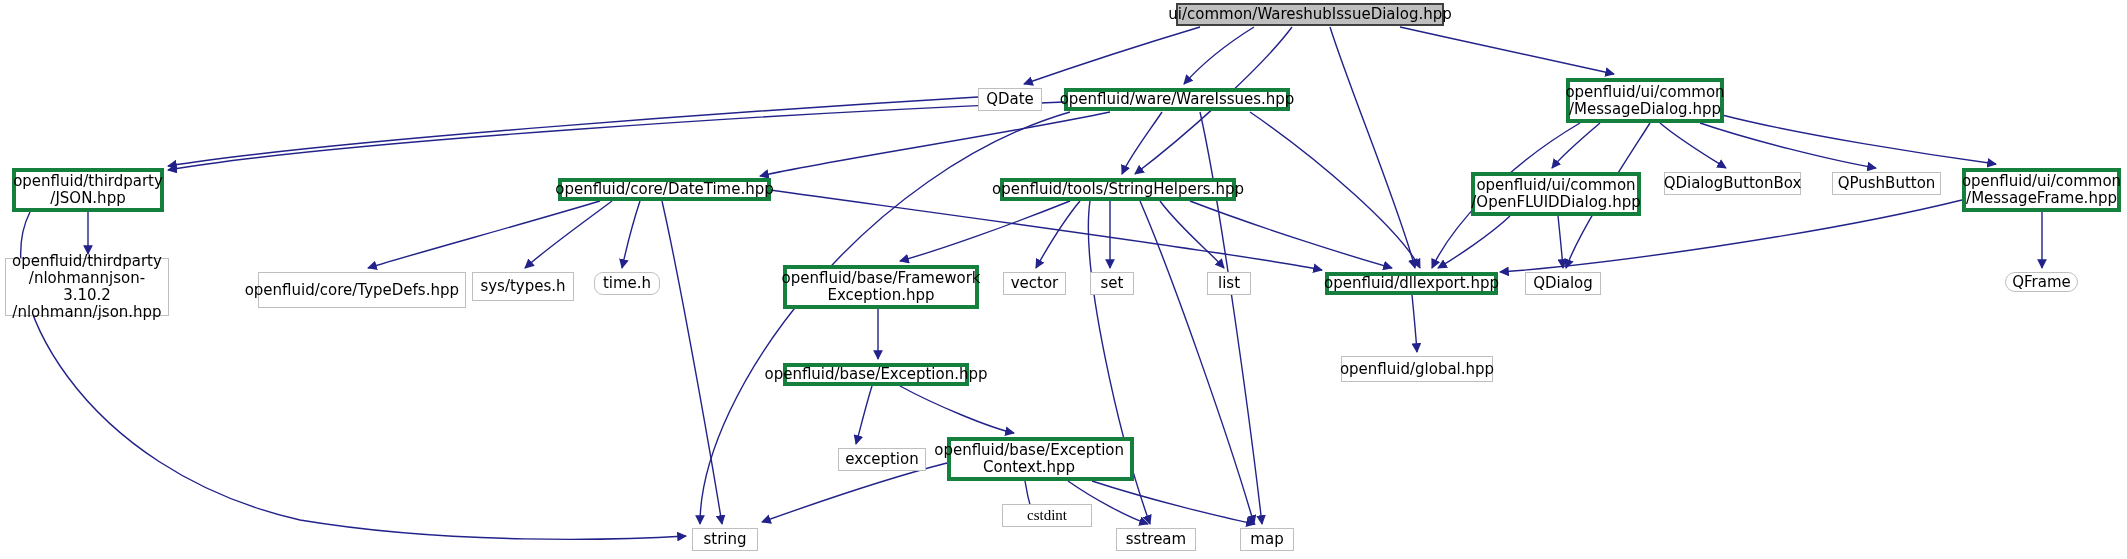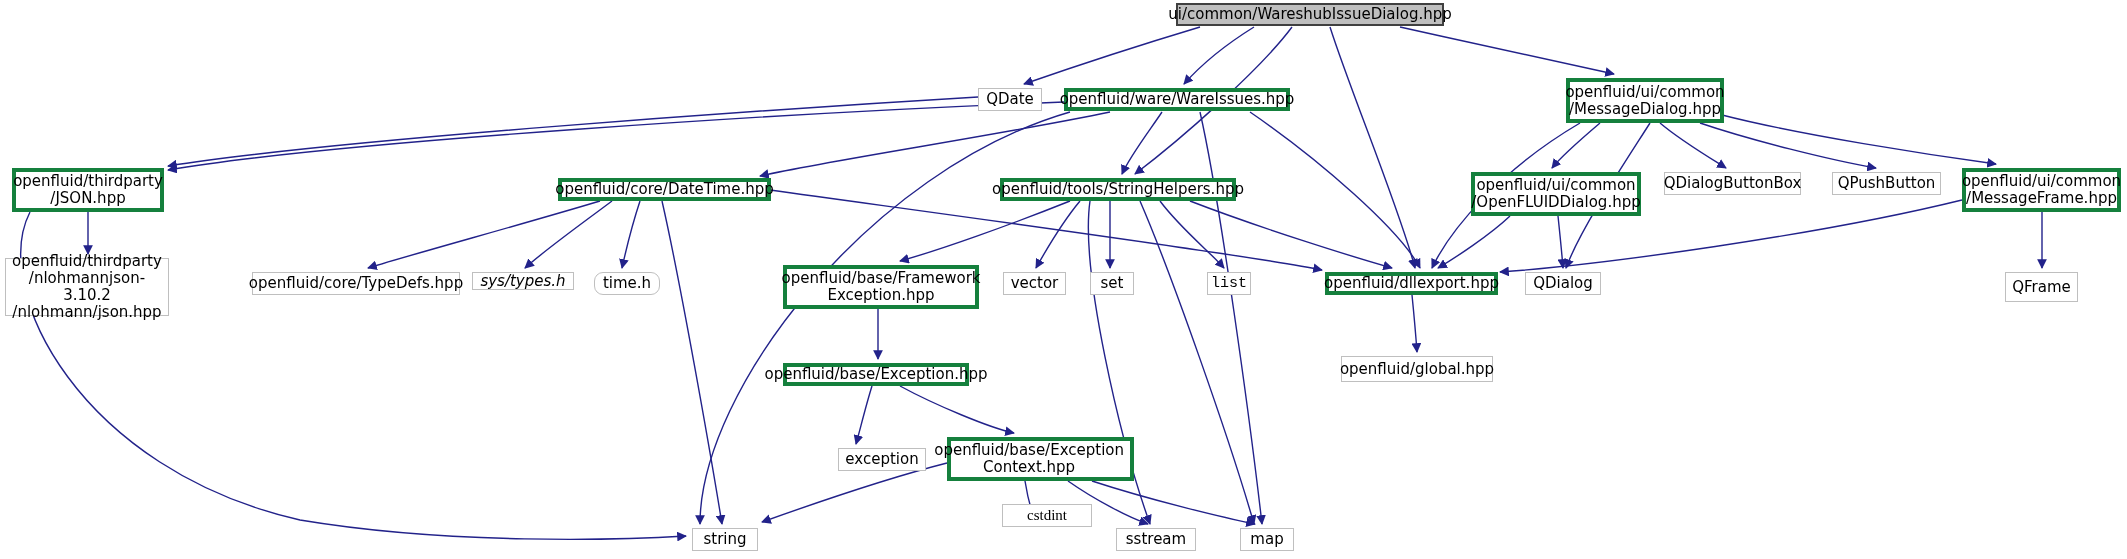--- a/index.html
+++ b/index.html
@@ -100,31 +100,31 @@
       <div class="node strong" style="left: 1000px; top: 178px; width: 236px; height: 23px;"><span>openfluid/tools/StringHelpers.hpp</span></div>
       <div class="node strong" style="left: 1471px; top: 172px; width: 170px; height: 44px;"><span>openfluid/ui/common
 /OpenFLUIDDialog.hpp</span></div>
       <div class="node " style="left: 1664px; top: 172px; width: 137px; height: 23px;"><span>QDialogButtonBox</span></div>
       <div class="node " style="left: 1832px; top: 172px; width: 109px; height: 23px;"><span>QPushButton</span></div>
       <div class="node strong" style="left: 1962px; top: 168px; width: 159px; height: 44px;"><span>openfluid/ui/common
 /MessageFrame.hpp</span></div>
       <div class="node " style="left: 5px; top: 258px; width: 164px; height: 58px;"><span>openfluid/thirdparty
 /nlohmannjson-3.10.2
 /nlohmann/json.hpp</span></div>
-      <div class="node " style="left: 252px; top: 272px; width: 208px; height: 23px;"><span>openfluid/core/TypeDefs.hpp</span></div>
-      <div class="node " style="left: 472px; top: 272px; width: 102px; height: 18px; font-style: italic;"><span>sys/types.h</span></div>
+      <div class="node " style="left: 258px; top: 272px; width: 208px; height: 36px; justify-content: flex-end;"><span>openfluid/core/TypeDefs.hpp</span></div>
+      <div class="node " style="left: 472px; top: 272px; width: 102px; height: 29px;"><span>sys/types.h</span></div>
       <div class="node " style="left: 594px; top: 272px; width: 66px; height: 23px; border-radius: 9px;"><span>time.h</span></div>
       <div class="node strong" style="left: 783px; top: 265px; width: 196px; height: 44px;"><span>openfluid/base/Framework
 Exception.hpp</span></div>
       <div class="node " style="left: 1003px; top: 272px; width: 63px; height: 23px;"><span>vector</span></div>
       <div class="node " style="left: 1090px; top: 272px; width: 44px; height: 23px; text-align: center;"><span>set</span></div>
-      <div class="node " style="left: 1207px; top: 272px; width: 44px; height: 23px; font-family: Liberation Mono, monospace;"><span>list</span></div>
+      <div class="node " style="left: 1207px; top: 272px; width: 44px; height: 23px;"><span>list</span></div>
       <div class="node strong" style="left: 1325px; top: 272px; width: 173px; height: 23px;"><span>openfluid/dllexport.hpp</span></div>
       <div class="node " style="left: 1525px; top: 272px; width: 76px; height: 23px;"><span>QDialog</span></div>
-      <div class="node " style="left: 2005px; top: 272px; width: 73px; height: 30px;"><span>QFrame</span></div>
+      <div class="node " style="left: 2005px; top: 272px; width: 73px; height: 20px; border-radius: 11px;"><span>QFrame</span></div>
       <div class="node " style="left: 1341px; top: 356px; width: 152px; height: 26px;"><span>openfluid/global.hpp</span></div>
       <div class="node strong" style="left: 783px; top: 363px; width: 186px; height: 23px;"><span>openfluid/base/Exception.hpp</span></div>
       <div class="node " style="left: 838px; top: 448px; width: 88px; height: 23px;"><span>exception</span></div>
       <div class="node strong" style="left: 947px; top: 437px; width: 187px; height: 44px; justify-content: flex-end;"><span>openfluid/base/Exception
 Context.hpp</span></div>
       <div class="node " style="left: 692px; top: 528px; width: 66px; height: 23px;"><span>string</span></div>
       <div class="node " style="left: 1002px; top: 504px; width: 90px; height: 23px; font-family: Liberation Serif, serif;"><span>cstdint</span></div>
       <div class="node " style="left: 1116px; top: 528px; width: 80px; height: 23px;"><span>sstream</span></div>
       <div class="node " style="left: 1240px; top: 528px; width: 54px; height: 23px;"><span>map</span></div>
     </div>

